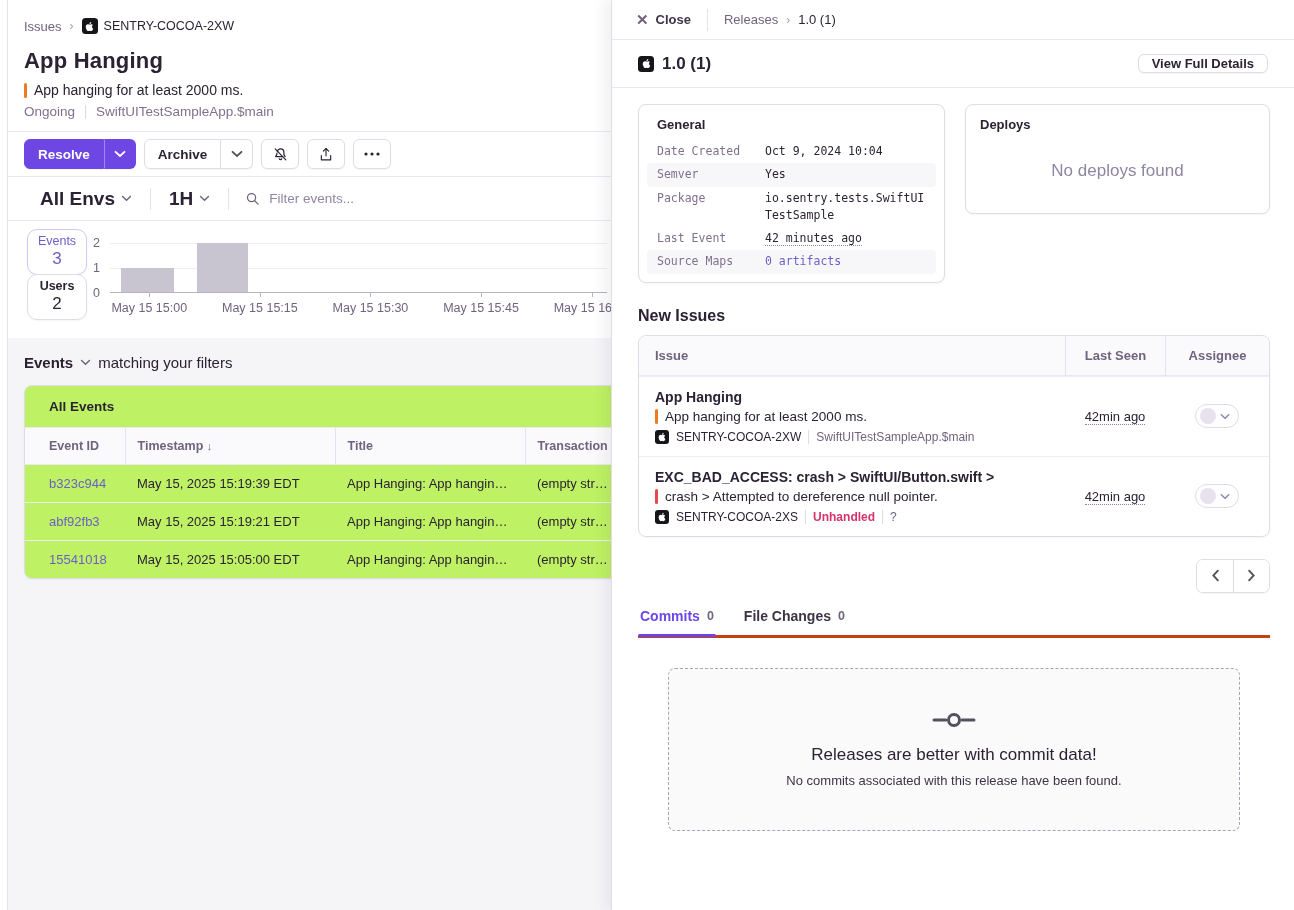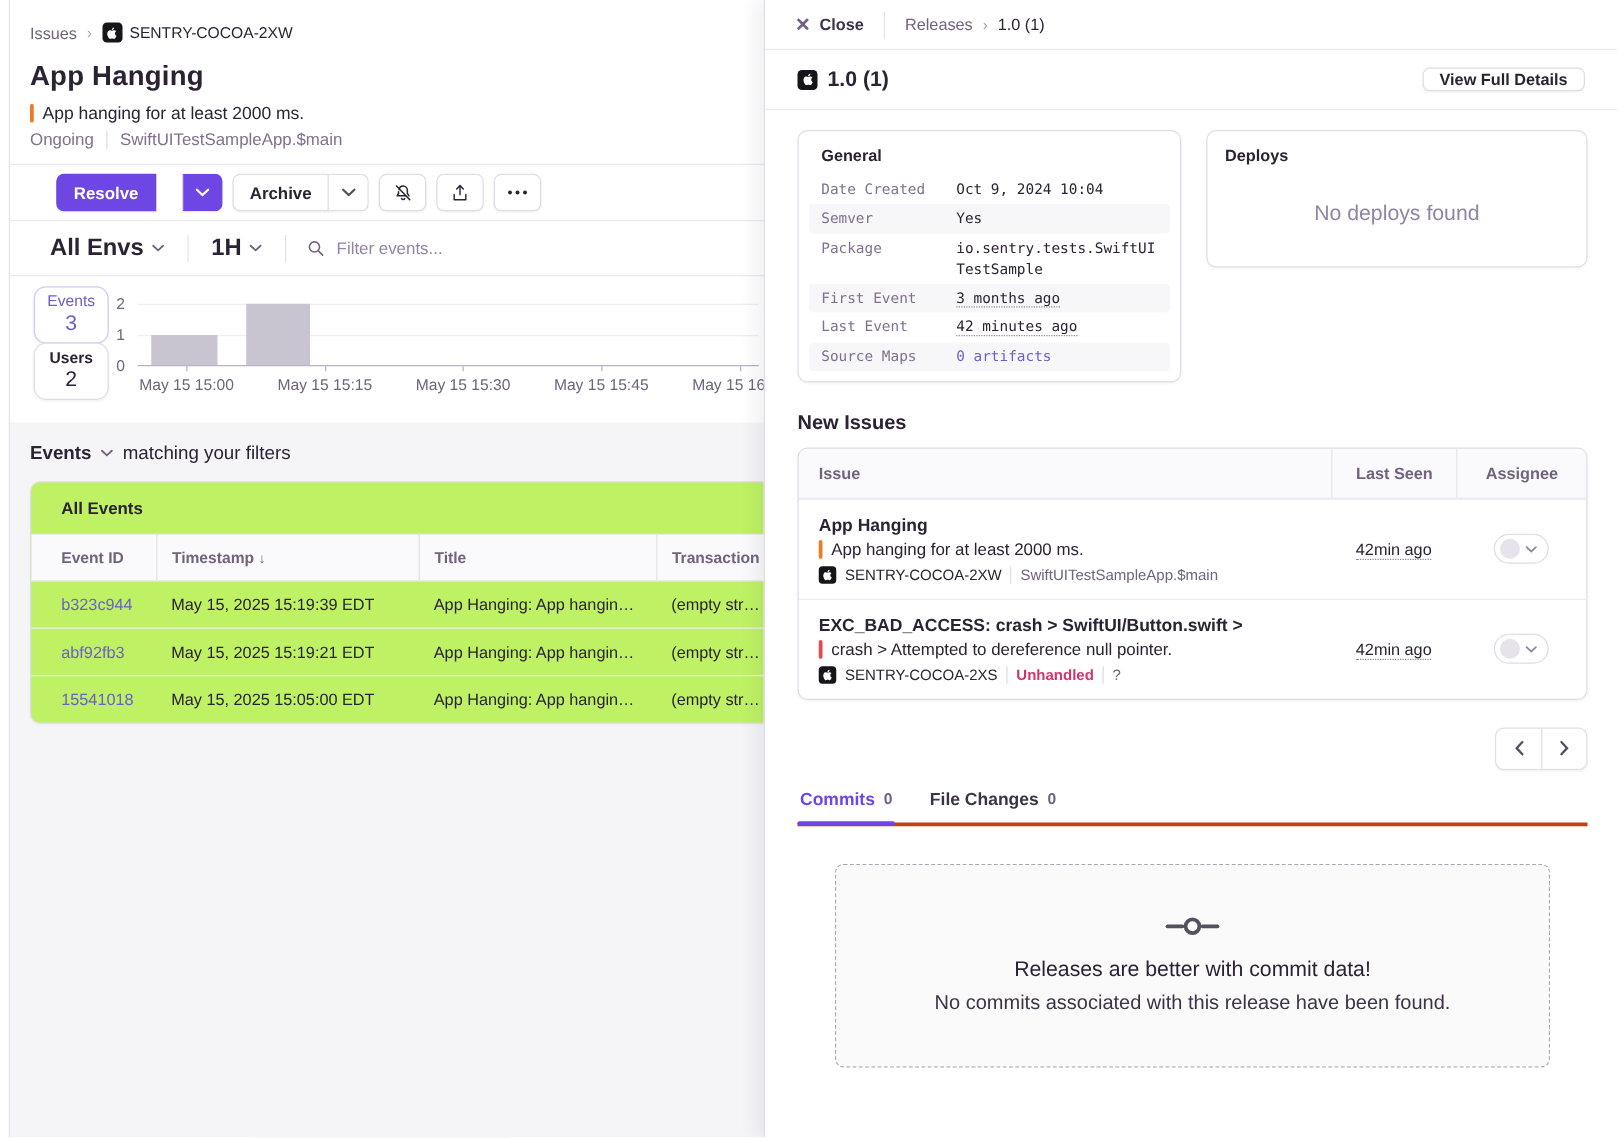--- a/index.html
+++ b/index.html
@@ -23,21 +23,21 @@
   .level-bar { width:3px; height:15px; border-radius:2px; background:#ee7a21; }
   .level-bar.red { background:#e5484d; }
   .issue-meta { display:flex; align-items:center; gap:10px; margin-top:6px; font-size:13.5px; color:#80708f; }
   .meta-div { width:1px; height:14px; background:#e0dce5; }
 
   .actions-bar { margin-top:12px; border-top:1px solid #ece8f1; border-bottom:1px solid #ece8f1; padding:7px 0 7px 24px; display:flex; align-items:center; gap:8px; }
   .btn { display:inline-flex; align-items:center; justify-content:center; height:30px; border-radius:6px; border:1px solid #e0dce5; background:#fff; font-size:13.5px; font-weight:700; color:#2b2233; box-shadow:0 1px 1px rgba(43,34,51,.04); cursor:pointer; }
   .split { display:inline-flex; }
   .split .main { padding:0 13px; border-radius:6px 0 0 6px; }
   .split .dd { width:32px; border-left:none; border-radius:0 6px 6px 0; }
-  .split.primary .main, .split.primary .dd { background:#6d46e4; border-color:#6d46e4; color:#fff;margin-left:21px; }
+  .split.primary .main, .split.primary .dd { background:#6d46e4; border-color:#6d46e4; color:#fff; }
   .split.primary .dd { border-left:1px solid rgba(255,255,255,.35); }
   .icon-btn { width:38px; }
   .chev svg, .icon-btn svg { display:block; }
 
   .filter-bar { border-bottom:1px solid #ece8f1; height:44px; display:flex; align-items:center; padding-left:40px; gap:0; }
   .filter-item { display:flex; align-items:center; gap:6px; font-size:19px; font-weight:700; color:#2b2233; padding:0 18px; cursor:pointer; }
   .filter-item:first-child { padding-left:0; }
   .vdiv { width:1px; height:22px; background:#e7e1ec; }
   .search-wrap { display:flex; align-items:center; gap:9px; padding-left:16px; flex:1; }
   .search-wrap input { border:none; outline:none; font-size:13.5px; color:#2b2233; font-family:"Liberation Sans",sans-serif; width:300px; background:transparent; }
@@ -129,21 +129,21 @@
   .pager-btn + .pager-btn { border-left:1px solid #e0dce5; }
 
   .tabs-row { display:flex; gap:26px; margin-top:6px; border-bottom:3px solid #c2410c;font-weight:bold; }
   .tab { display:flex; align-items:center; gap:7px; padding:9px 2px 11px; font-size:14px; color:#3d3346; cursor:pointer; position:relative; }
   .tab .count { font-size:12.5px; color:#71637e; background:transparent; }
   .tab.active { color:#6c47e8; }
   .tab.active::after { content:""; position:absolute; left:0; right:0; bottom:-2px; height:3px; border-radius:3px; background:#6c47e8; }
 
   .empty-state { margin:30px 30px 0; border:1px dashed #aba4b6; border-radius:7px; background:#fafafb; height:163px; display:flex; flex-direction:column; align-items:center; justify-content:center; gap:6px; }
   .empty-title { font-size:17px; font-weight:400; margin-top:10px; }
-  .empty-sub { font-size:16px; color:#3d3346; margin-top:2px; }
+  .empty-sub { font-size:13px; color:#3d3346; margin-top:2px; }
 </style>
 </head>
 <body>
 
 <div class="stage">
 
   <div class="left-panel">
     <div class="left-gutter"></div>
 
     <div class="lp-head">
@@ -353,24 +353,20 @@
             <span class="kv-value">Oct 9, 2024 10:04</span>
           </div>
           <div class="kv-row striped">
             <span class="kv-label">Semver</span>
             <span class="kv-value">Yes</span>
           </div>
           <div class="kv-row">
             <span class="kv-label">Package</span>
             <span class="kv-value">io.sentry.tests.SwiftUITestSample</span>
           </div>
-          <div class="kv-row striped">
-            <span class="kv-label">First Event</span>
-            <span class="kv-value dotted"><span>3 months ago</span></span>
-          </div>
           <div class="kv-row">
             <span class="kv-label">Last Event</span>
             <span class="kv-value dotted"><span>42 minutes ago</span></span>
           </div>
           <div class="kv-row striped">
             <span class="kv-label">Source Maps</span>
             <span class="kv-value link">0 artifacts</span>
           </div>
         </div>
 

